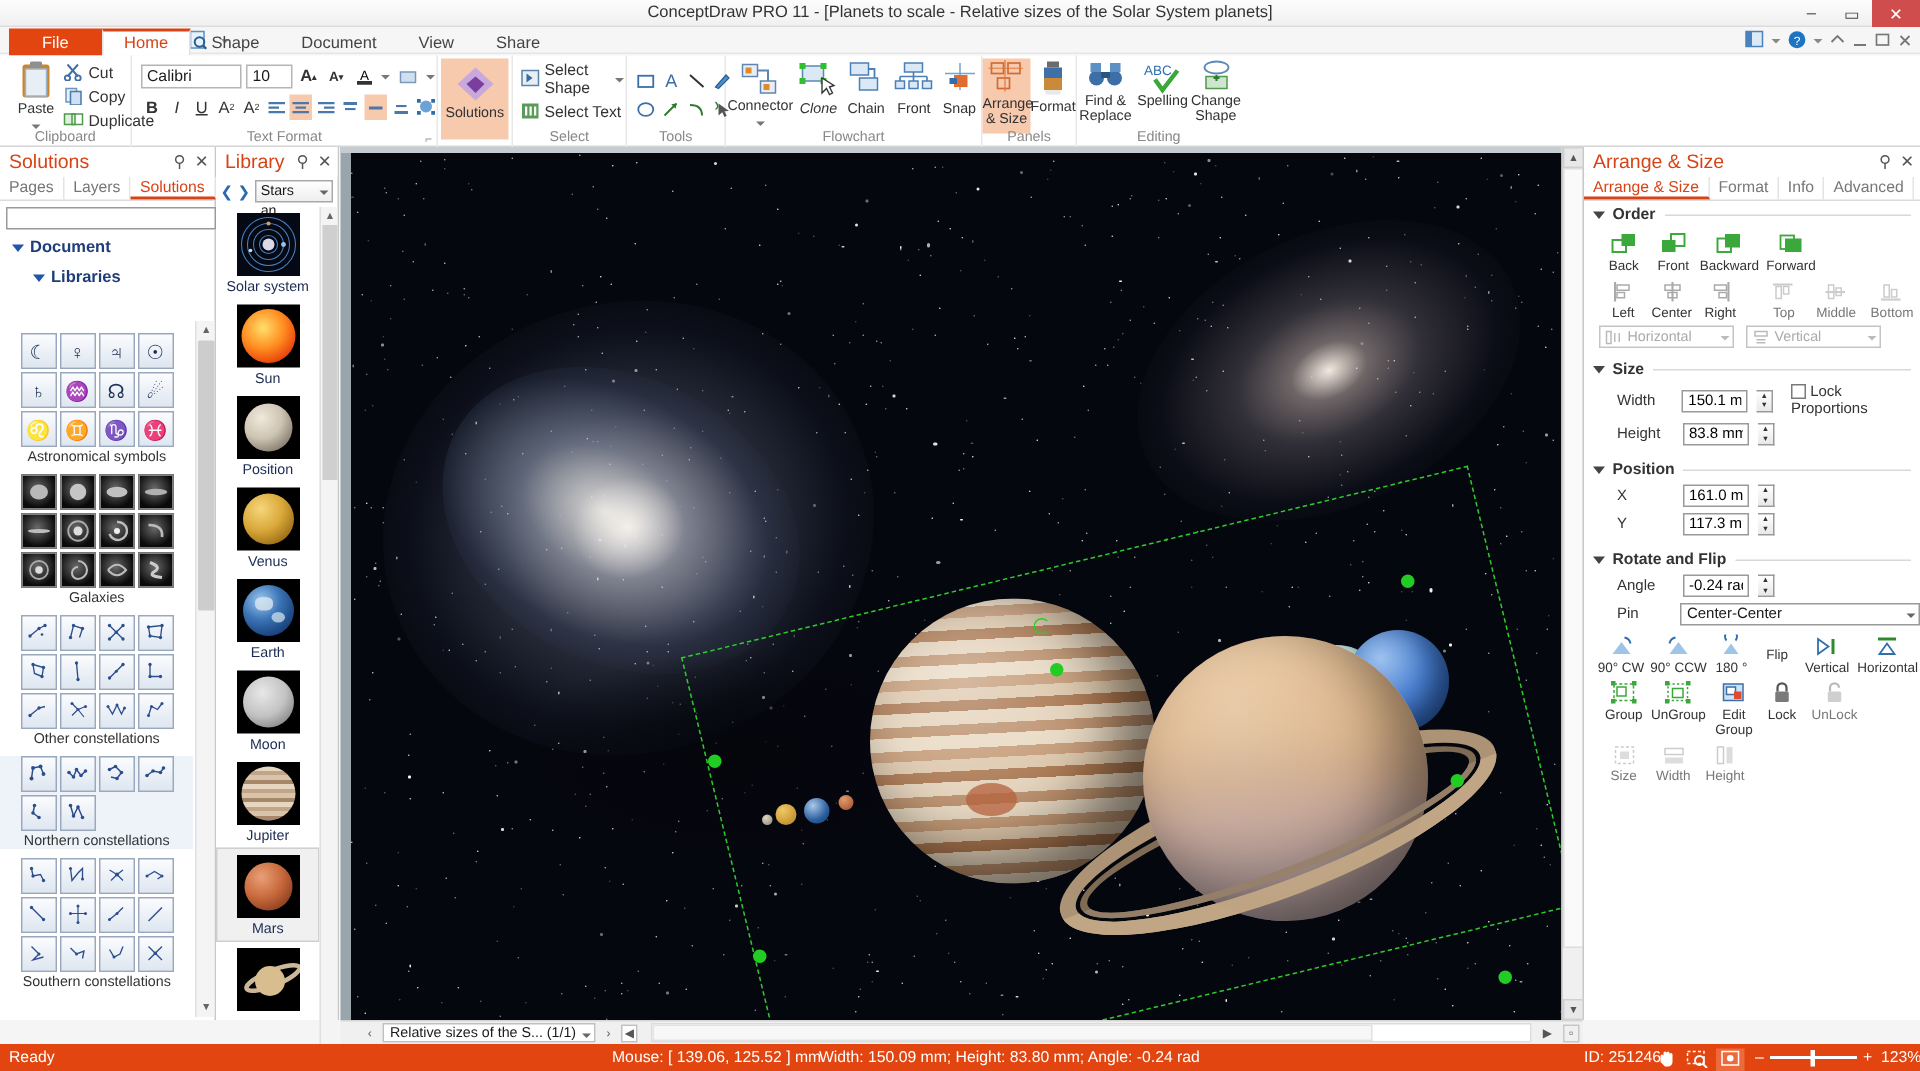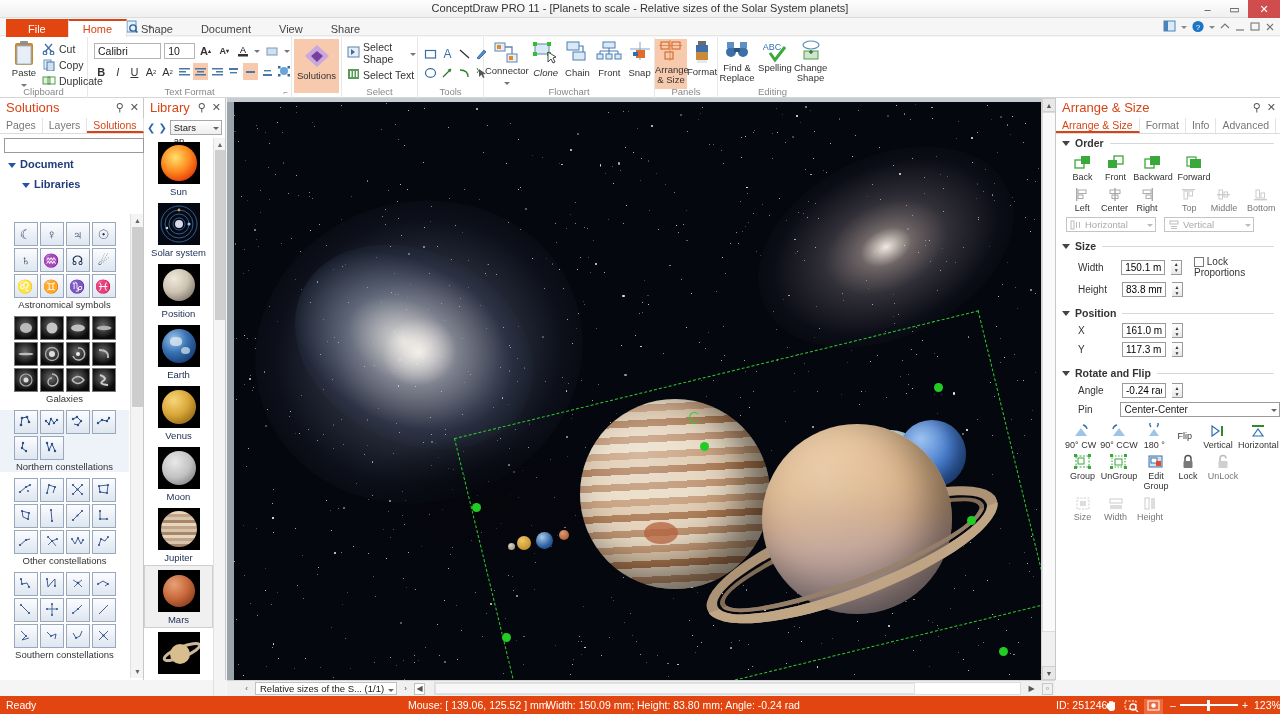--- a/index.html
+++ b/index.html
@@ -787,20 +787,148 @@
             </div>
           <div class="stencil dark">
               <svg width="18" height="18">
                 <path d="M5 4 Q13 7 8 10 Q3 13 13 14" fill="none" stroke="#ccc" stroke-width="2"></path>
               </svg>
             </div>
         </div>
         <div class="stencil-caption">Galaxies</div>
       </div>
 
+      <div class="stencil-group" style="margin-top:6px;">
+        <div class="stencil-grid">
+          <div class="stencil">
+              <svg width="18" height="18">
+                <polyline points="3,11 9,6 13,4" fill="none" stroke="#2c4f8c" stroke-width="0.9"></polyline>
+                <g fill="#2c4f8c">
+                  <circle cx="3" cy="11" r="1.1"></circle>
+                  <circle cx="9" cy="6" r="1.1"></circle>
+                  <circle cx="13" cy="4" r="1.1"></circle>
+                  <circle cx="11" cy="10" r="0.9"></circle>
+                </g>
+              </svg>
+            </div>
+          <div class="stencil">
+              <svg width="18" height="18">
+                <polyline points="4,12 6,4 12,6 10,12" fill="none" stroke="#2c4f8c" stroke-width="0.9"></polyline>
+                <g fill="#2c4f8c">
+                  <circle cx="4" cy="12" r="1.1"></circle>
+                  <circle cx="6" cy="4" r="1.1"></circle>
+                  <circle cx="12" cy="6" r="1.1"></circle>
+                </g>
+              </svg>
+            </div>
+          <div class="stencil">
+              <svg width="18" height="18">
+                <path d="M4 4 L13 13 M13 4 L4 13" stroke="#2c4f8c" stroke-width="0.9" fill="none"></path>
+                <g fill="#2c4f8c">
+                  <circle cx="4" cy="4" r="1.1"></circle>
+                  <circle cx="13" cy="13" r="1.1"></circle>
+                  <circle cx="13" cy="4" r="1.1"></circle>
+                  <circle cx="4" cy="13" r="1.1"></circle>
+                  <circle cx="8.5" cy="8.5" r="1.1"></circle>
+                </g>
+              </svg>
+            </div>
+          <div class="stencil">
+              <svg width="18" height="18">
+                <polygon points="4,5 13,4 12,12 5,11" fill="none" stroke="#2c4f8c" stroke-width="0.9"></polygon>
+                <g fill="#2c4f8c">
+                  <circle cx="4" cy="5" r="1.1"></circle>
+                  <circle cx="13" cy="4" r="1.1"></circle>
+                  <circle cx="12" cy="12" r="1.1"></circle>
+                  <circle cx="5" cy="11" r="1.1"></circle>
+                </g>
+              </svg>
+            </div>
+          <div class="stencil">
+              <svg width="18" height="18">
+                <polygon points="5,4 12,6 11,12 6,10" fill="none" stroke="#2c4f8c" stroke-width="0.9"></polygon>
+                <g fill="#2c4f8c">
+                  <circle cx="5" cy="4" r="1.1"></circle>
+                  <circle cx="12" cy="6" r="1.1"></circle>
+                  <circle cx="11" cy="12" r="1.1"></circle>
+                </g>
+              </svg>
+            </div>
+          <div class="stencil">
+              <svg width="18" height="18">
+                <line x1="8" y1="3" x2="9" y2="14" stroke="#2c4f8c" stroke-width="0.9"></line>
+                <g fill="#2c4f8c">
+                  <circle cx="8" cy="3" r="1.1"></circle>
+                  <circle cx="9" cy="14" r="1.1"></circle>
+                </g>
+              </svg>
+            </div>
+          <div class="stencil">
+              <svg width="18" height="18">
+                <line x1="4" y1="13" x2="13" y2="4" stroke="#2c4f8c" stroke-width="0.9"></line>
+                <g fill="#2c4f8c">
+                  <circle cx="4" cy="13" r="1.1"></circle>
+                  <circle cx="13" cy="4" r="1.1"></circle>
+                  <circle cx="8.5" cy="8.5" r="1"></circle>
+                </g>
+              </svg>
+            </div>
+          <div class="stencil">
+              <svg width="18" height="18">
+                <polyline points="5,4 5,12 12,12" fill="none" stroke="#2c4f8c" stroke-width="0.9"></polyline>
+                <g fill="#2c4f8c">
+                  <circle cx="5" cy="4" r="1.1"></circle>
+                  <circle cx="5" cy="12" r="1.1"></circle>
+                  <circle cx="12" cy="12" r="1.1"></circle>
+                </g>
+              </svg>
+            </div>
+          <div class="stencil">
+              <svg width="18" height="18">
+                <polyline points="3,12 9,7 13,6" fill="none" stroke="#2c4f8c" stroke-width="0.9"></polyline>
+                <g fill="#2c4f8c">
+                  <circle cx="3" cy="12" r="1.1"></circle>
+                  <circle cx="9" cy="7" r="1.1"></circle>
+                </g>
+              </svg>
+            </div>
+          <div class="stencil">
+              <svg width="18" height="18">
+                <path d="M5 4 L9 8 L5 12 M9 8 L14 6 M9 8 L13 13" stroke="#2c4f8c" stroke-width="0.8" fill="none"></path>
+                <g fill="#2c4f8c">
+                  <circle cx="9" cy="8" r="1"></circle>
+                  <circle cx="5" cy="4" r="1"></circle>
+                  <circle cx="14" cy="6" r="1"></circle>
+                </g>
+              </svg>
+            </div>
+          <div class="stencil">
+              <svg width="18" height="18">
+                <polyline points="3,6 6,11 9,5 12,11 14,7" fill="none" stroke="#2c4f8c" stroke-width="0.9"></polyline>
+                <g fill="#2c4f8c">
+                  <circle cx="3" cy="6" r="1"></circle>
+                  <circle cx="9" cy="5" r="1"></circle>
+                  <circle cx="14" cy="7" r="1"></circle>
+                </g>
+              </svg>
+            </div>
+          <div class="stencil">
+              <svg width="18" height="18">
+                <polyline points="4,12 6,6 10,8 13,4" fill="none" stroke="#2c4f8c" stroke-width="0.9"></polyline>
+                <g fill="#2c4f8c">
+                  <circle cx="4" cy="12" r="1"></circle>
+                  <circle cx="6" cy="6" r="1"></circle>
+                  <circle cx="13" cy="4" r="1"></circle>
+                </g>
+              </svg>
+            </div>
+        </div>
+        <div class="stencil-caption">Other constellations</div>
+      </div>
+
       <div class="stencil-group sel" style="margin-top:6px;">
         <div class="stencil-grid">
           <div class="stencil">
               <svg width="18" height="18">
                 <polyline points="4,12 5,5 10,4 12,9" fill="none" stroke="#2c4f8c" stroke-width="1"></polyline>
                 <g fill="#2c4f8c">
                   <circle cx="4" cy="12" r="1.3"></circle>
                   <circle cx="5" cy="5" r="1.3"></circle>
                   <circle cx="10" cy="4" r="1.3"></circle>
                   <circle cx="12" cy="9" r="1.3"></circle>
@@ -857,148 +985,20 @@
                 <g fill="#2c4f8c">
                   <circle cx="4" cy="4" r="1.2"></circle>
                   <circle cx="6" cy="11" r="1.2"></circle>
                   <circle cx="9" cy="5" r="1.2"></circle>
                   <circle cx="12" cy="12" r="1.2"></circle>
                 </g>
               </svg>
             </div>
         </div>
         <div class="stencil-caption">Northern constellations</div>
-      </div>
-
-      <div class="stencil-group" style="margin-top:6px;">
-        <div class="stencil-grid">
-          <div class="stencil">
-              <svg width="18" height="18">
-                <polyline points="3,11 9,6 13,4" fill="none" stroke="#2c4f8c" stroke-width="0.9"></polyline>
-                <g fill="#2c4f8c">
-                  <circle cx="3" cy="11" r="1.1"></circle>
-                  <circle cx="9" cy="6" r="1.1"></circle>
-                  <circle cx="13" cy="4" r="1.1"></circle>
-                  <circle cx="11" cy="10" r="0.9"></circle>
-                </g>
-              </svg>
-            </div>
-          <div class="stencil">
-              <svg width="18" height="18">
-                <polyline points="4,12 6,4 12,6 10,12" fill="none" stroke="#2c4f8c" stroke-width="0.9"></polyline>
-                <g fill="#2c4f8c">
-                  <circle cx="4" cy="12" r="1.1"></circle>
-                  <circle cx="6" cy="4" r="1.1"></circle>
-                  <circle cx="12" cy="6" r="1.1"></circle>
-                </g>
-              </svg>
-            </div>
-          <div class="stencil">
-              <svg width="18" height="18">
-                <path d="M4 4 L13 13 M13 4 L4 13" stroke="#2c4f8c" stroke-width="0.9" fill="none"></path>
-                <g fill="#2c4f8c">
-                  <circle cx="4" cy="4" r="1.1"></circle>
-                  <circle cx="13" cy="13" r="1.1"></circle>
-                  <circle cx="13" cy="4" r="1.1"></circle>
-                  <circle cx="4" cy="13" r="1.1"></circle>
-                  <circle cx="8.5" cy="8.5" r="1.1"></circle>
-                </g>
-              </svg>
-            </div>
-          <div class="stencil">
-              <svg width="18" height="18">
-                <polygon points="4,5 13,4 12,12 5,11" fill="none" stroke="#2c4f8c" stroke-width="0.9"></polygon>
-                <g fill="#2c4f8c">
-                  <circle cx="4" cy="5" r="1.1"></circle>
-                  <circle cx="13" cy="4" r="1.1"></circle>
-                  <circle cx="12" cy="12" r="1.1"></circle>
-                  <circle cx="5" cy="11" r="1.1"></circle>
-                </g>
-              </svg>
-            </div>
-          <div class="stencil">
-              <svg width="18" height="18">
-                <polygon points="5,4 12,6 11,12 6,10" fill="none" stroke="#2c4f8c" stroke-width="0.9"></polygon>
-                <g fill="#2c4f8c">
-                  <circle cx="5" cy="4" r="1.1"></circle>
-                  <circle cx="12" cy="6" r="1.1"></circle>
-                  <circle cx="11" cy="12" r="1.1"></circle>
-                </g>
-              </svg>
-            </div>
-          <div class="stencil">
-              <svg width="18" height="18">
-                <line x1="8" y1="3" x2="9" y2="14" stroke="#2c4f8c" stroke-width="0.9"></line>
-                <g fill="#2c4f8c">
-                  <circle cx="8" cy="3" r="1.1"></circle>
-                  <circle cx="9" cy="14" r="1.1"></circle>
-                </g>
-              </svg>
-            </div>
-          <div class="stencil">
-              <svg width="18" height="18">
-                <line x1="4" y1="13" x2="13" y2="4" stroke="#2c4f8c" stroke-width="0.9"></line>
-                <g fill="#2c4f8c">
-                  <circle cx="4" cy="13" r="1.1"></circle>
-                  <circle cx="13" cy="4" r="1.1"></circle>
-                  <circle cx="8.5" cy="8.5" r="1"></circle>
-                </g>
-              </svg>
-            </div>
-          <div class="stencil">
-              <svg width="18" height="18">
-                <polyline points="5,4 5,12 12,12" fill="none" stroke="#2c4f8c" stroke-width="0.9"></polyline>
-                <g fill="#2c4f8c">
-                  <circle cx="5" cy="4" r="1.1"></circle>
-                  <circle cx="5" cy="12" r="1.1"></circle>
-                  <circle cx="12" cy="12" r="1.1"></circle>
-                </g>
-              </svg>
-            </div>
-          <div class="stencil">
-              <svg width="18" height="18">
-                <polyline points="3,12 9,7 13,6" fill="none" stroke="#2c4f8c" stroke-width="0.9"></polyline>
-                <g fill="#2c4f8c">
-                  <circle cx="3" cy="12" r="1.1"></circle>
-                  <circle cx="9" cy="7" r="1.1"></circle>
-                </g>
-              </svg>
-            </div>
-          <div class="stencil">
-              <svg width="18" height="18">
-                <path d="M5 4 L9 8 L5 12 M9 8 L14 6 M9 8 L13 13" stroke="#2c4f8c" stroke-width="0.8" fill="none"></path>
-                <g fill="#2c4f8c">
-                  <circle cx="9" cy="8" r="1"></circle>
-                  <circle cx="5" cy="4" r="1"></circle>
-                  <circle cx="14" cy="6" r="1"></circle>
-                </g>
-              </svg>
-            </div>
-          <div class="stencil">
-              <svg width="18" height="18">
-                <polyline points="3,6 6,11 9,5 12,11 14,7" fill="none" stroke="#2c4f8c" stroke-width="0.9"></polyline>
-                <g fill="#2c4f8c">
-                  <circle cx="3" cy="6" r="1"></circle>
-                  <circle cx="9" cy="5" r="1"></circle>
-                  <circle cx="14" cy="7" r="1"></circle>
-                </g>
-              </svg>
-            </div>
-          <div class="stencil">
-              <svg width="18" height="18">
-                <polyline points="4,12 6,6 10,8 13,4" fill="none" stroke="#2c4f8c" stroke-width="0.9"></polyline>
-                <g fill="#2c4f8c">
-                  <circle cx="4" cy="12" r="1"></circle>
-                  <circle cx="6" cy="6" r="1"></circle>
-                  <circle cx="13" cy="4" r="1"></circle>
-                </g>
-              </svg>
-            </div>
-        </div>
-        <div class="stencil-caption">Other constellations</div>
       </div>
 
       <div class="stencil-group" style="margin-top:6px;">
         <div class="stencil-grid">
           <div class="stencil">
               <svg width="18" height="18">
                 <polyline points="4,4 5,9 10,8 12,12" fill="none" stroke="#2c4f8c" stroke-width="0.9"></polyline>
                 <g fill="#2c4f8c">
                   <circle cx="4" cy="4" r="1.1"></circle>
                   <circle cx="5" cy="9" r="1.1"></circle>
@@ -1115,27 +1115,20 @@
         <span>✕</span>
       </div>
     </div>
     <div class="libnav">
       <span style="color:#2a6ab0;">❮</span>
       <span style="color:#2a6ab0;">❯</span>
       <div class="libsel">Stars an...<span class="caret-mini"></span></div>
     </div>
 
     <div style="position:absolute; left:0; top:40px; width:69px; height:640px; overflow:hidden;">
-      <div class="libitem">
-        <div class="libthumb">
-          <div style="position:absolute;left:3px;top:3px;width:36px;height:36px;border-radius:50%;background:radial-gradient(circle at 40% 35%,#ffe06a 0%,#ff8a1f 45%,#e8450c 75%,#9c2a05 100%);"></div>
-        </div>
-        <div class="libcap">Sun</div>
-      </div>
-
       <div class="libitem">
         <div class="libthumb">
           <svg width="42" height="42">
               <rect width="42" height="42" fill="#050914"></rect>
             <g fill="none" stroke="#4a7fc0" stroke-width="0.7">
                 <circle cx="21" cy="21" r="6"></circle>
                 <circle cx="21" cy="21" r="10"></circle>
                 <circle cx="21" cy="21" r="14"></circle>
                 <circle cx="21" cy="21" r="18"></circle>
               </g>
@@ -1143,39 +1136,46 @@
             <circle cx="31" cy="21" r="1.6" fill="#9cc4e8"></circle>
               <circle cx="21" cy="7" r="1.4" fill="#c9a06a"></circle>
               <circle cx="9" cy="25" r="1.2" fill="#dcdcdc"></circle>
           </svg>
         </div>
         <div class="libcap">Solar system</div>
       </div>
 
       <div class="libitem">
         <div class="libthumb">
+          <div style="position:absolute;left:3px;top:3px;width:36px;height:36px;border-radius:50%;background:radial-gradient(circle at 40% 35%,#ffe06a 0%,#ff8a1f 45%,#e8450c 75%,#9c2a05 100%);"></div>
+        </div>
+        <div class="libcap">Sun</div>
+      </div>
+
+      <div class="libitem">
+        <div class="libthumb">
           <div style="position:absolute;left:5px;top:5px;width:32px;height:32px;border-radius:50%;background:radial-gradient(circle at 35% 30%,#efe9dc 0%,#cdc4b2 45%,#9a9184 70%,#5a5549 100%);"></div>
         </div>
         <div class="libcap">Position</div>
+      </div>
+
+      <div class="libitem">
+        <div class="libthumb">
+          <div style="position:absolute;left:4px;top:4px;width:34px;height:34px;border-radius:50%;background:radial-gradient(circle at 35% 30%,#f6d679 0%,#d9a83a 45%,#a87a1e 72%,#6a4a10 100%);"></div>
+        </div>
+        <div class="libcap">Venus</div>
       </div>
 
       <div class="libitem">
         <div class="libthumb">
           <div style="position:absolute;left:4px;top:4px;width:34px;height:34px;border-radius:50%;background:radial-gradient(circle at 35% 30%,#9cc8ee 0%,#3b74b5 40%,#1e4a86 70%,#0d2950 100%);"></div>
           <div style="position:absolute;left:12px;top:12px;width:12px;height:9px;border-radius:40%;background:#d9e6ef;opacity:.8;"></div>
           <div style="position:absolute;left:23px;top:22px;width:9px;height:7px;border-radius:50%;background:#cfe0ea;opacity:.75;"></div>
         </div>
         <div class="libcap">Earth</div>
-      </div>
-
-      <div class="libitem">
-        <div class="libthumb">
-          <div style="position:absolute;left:4px;top:4px;width:34px;height:34px;border-radius:50%;background:radial-gradient(circle at 35% 30%,#f6d679 0%,#d9a83a 45%,#a87a1e 72%,#6a4a10 100%);"></div>
-        </div>
-        <div class="libcap">Venus</div>
       </div>
 
       <div class="libitem">
         <div class="libthumb">
           <div style="position:absolute;left:4px;top:4px;width:34px;height:34px;border-radius:50%;background:radial-gradient(circle at 38% 32%,#e8e8e8 0%,#c2c2c2 50%,#8e8e8e 78%,#585858 100%);"></div>
         </div>
         <div class="libcap">Moon</div>
       </div>
 
       <div class="libitem">

